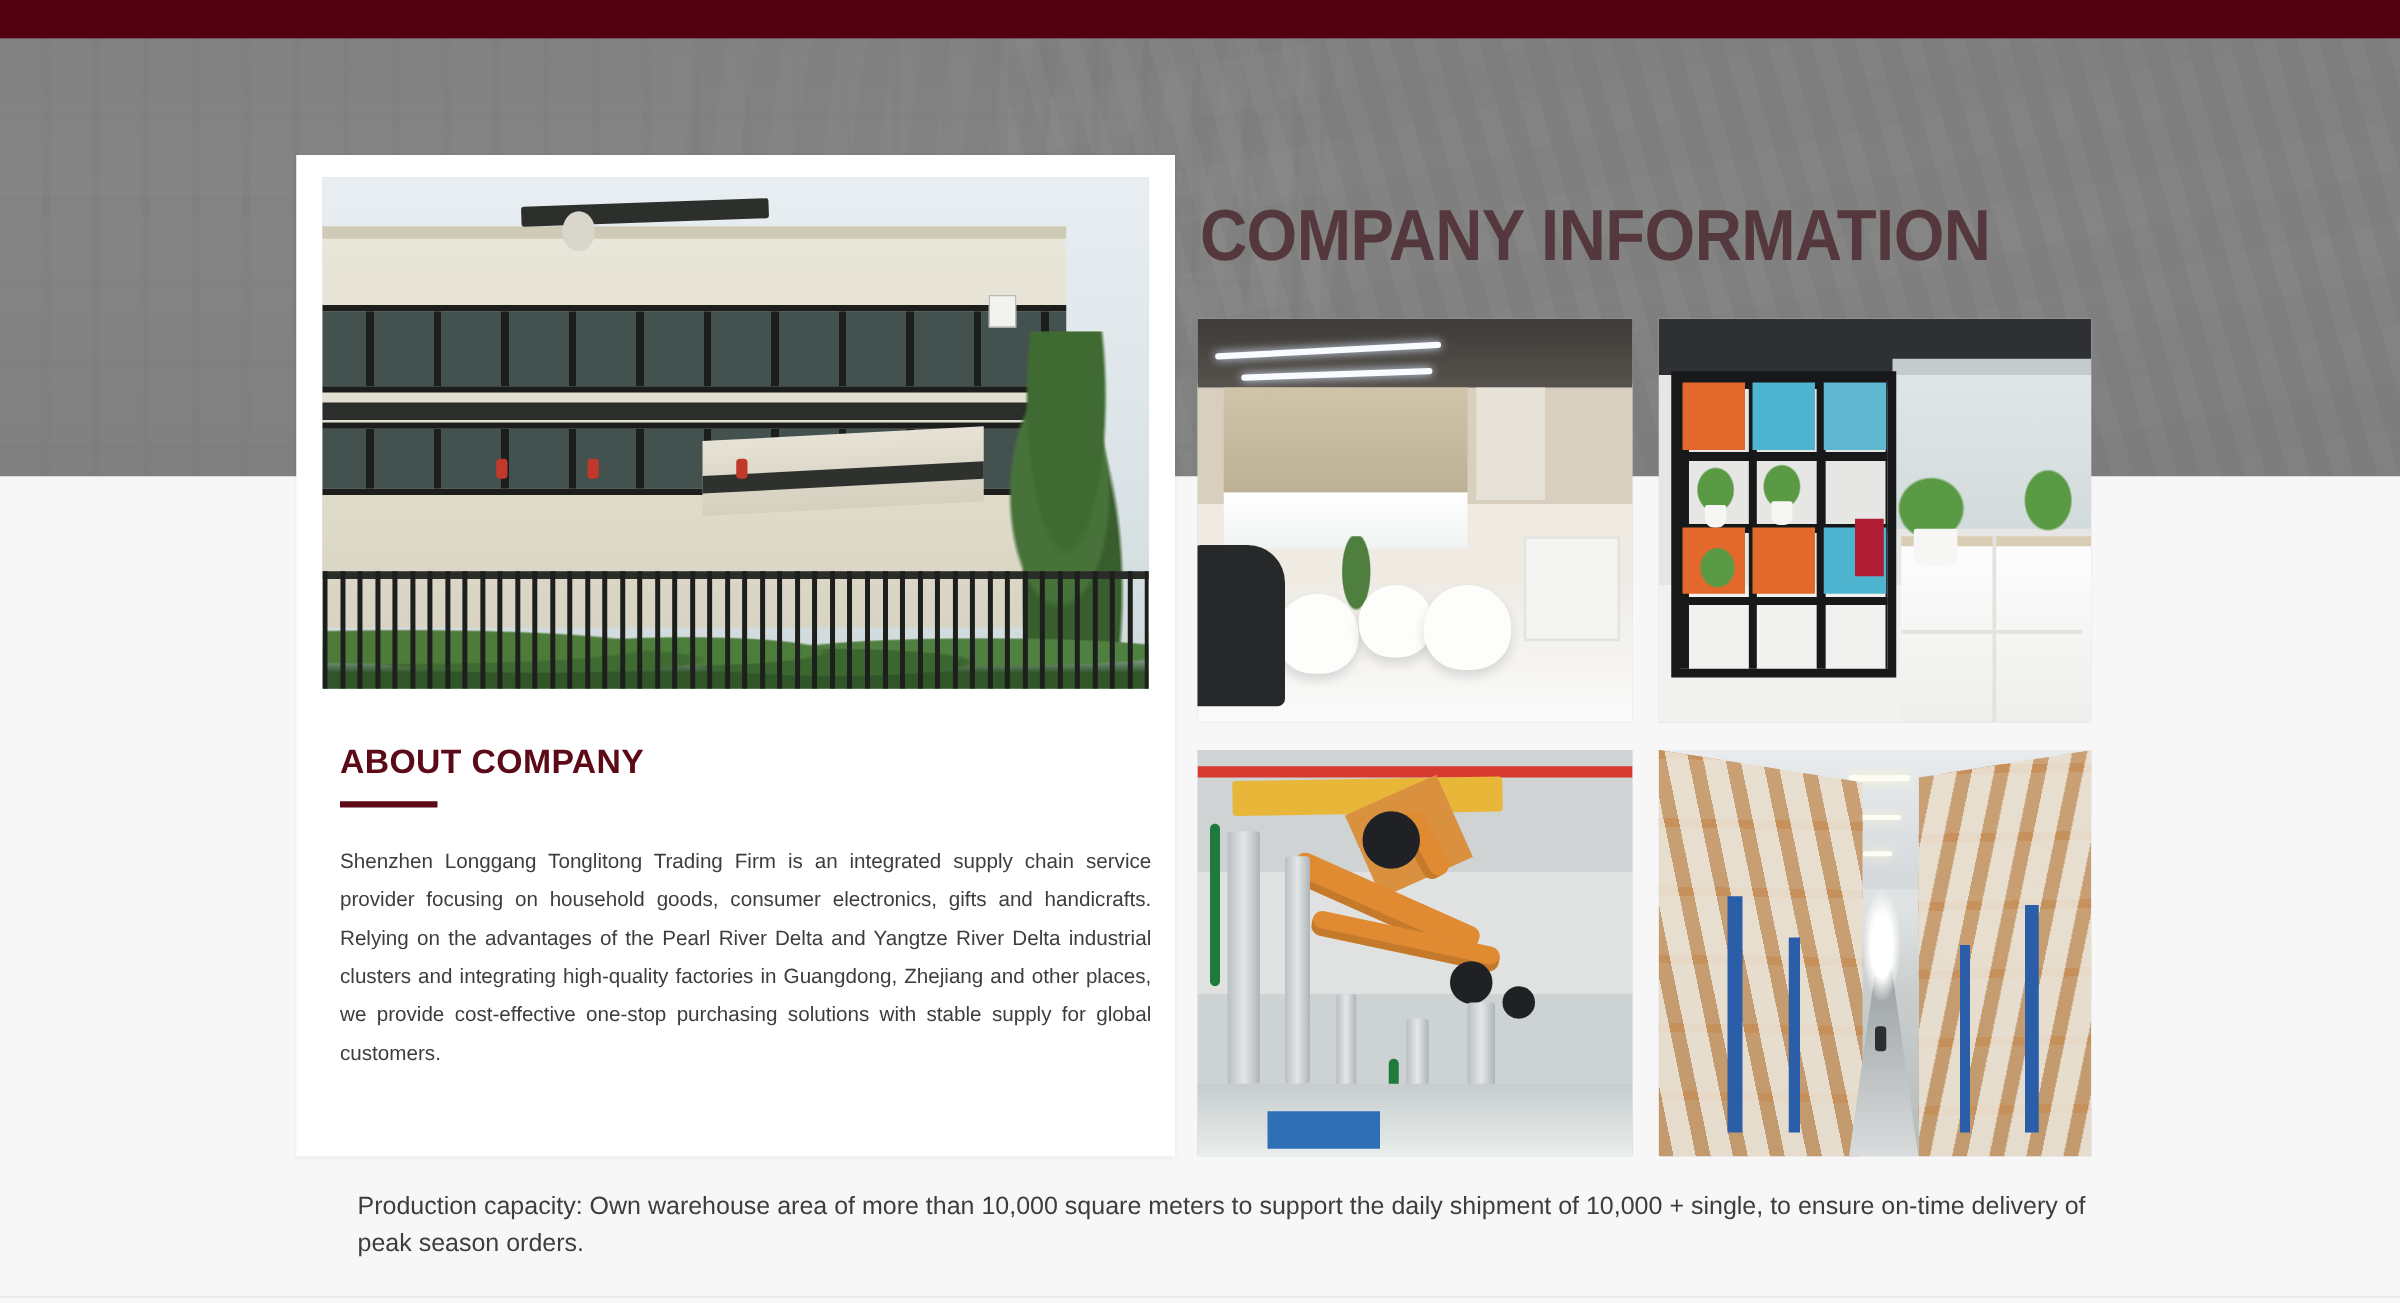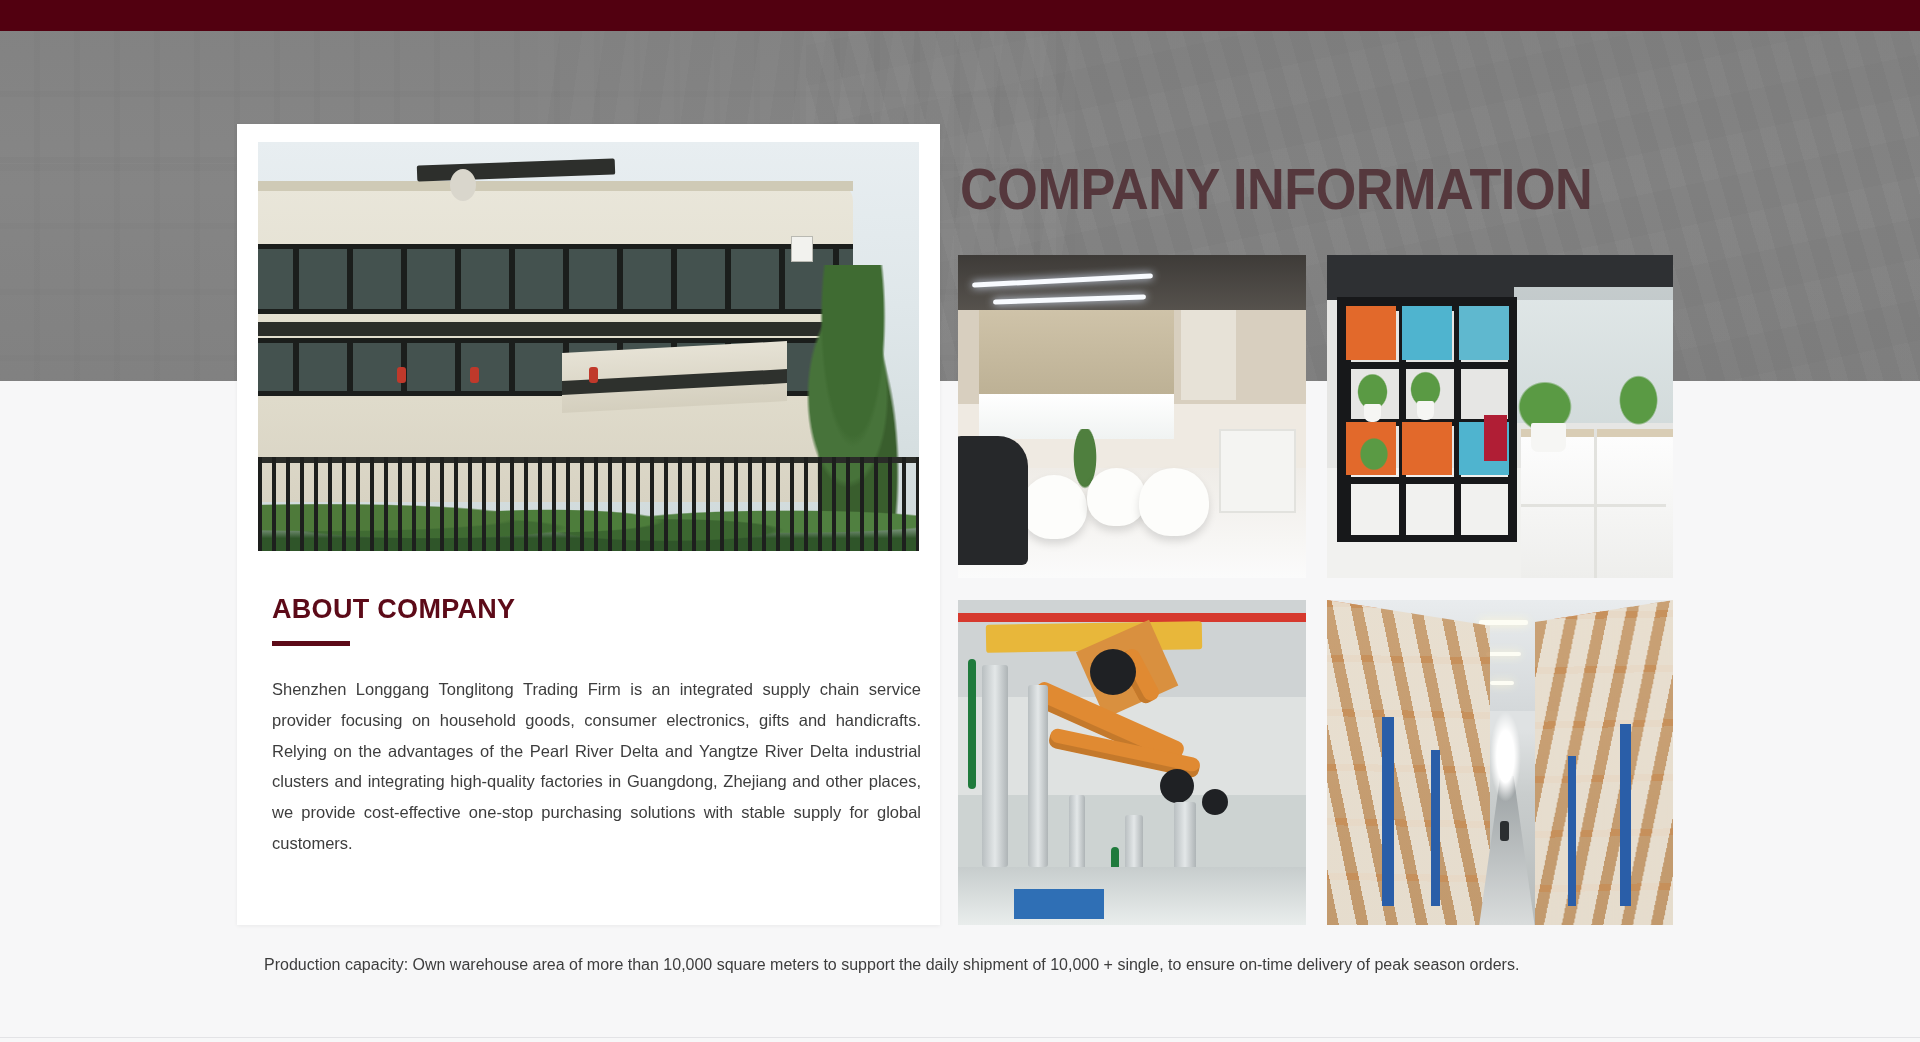--- a/index.html
+++ b/index.html
@@ -235,22 +235,22 @@
     clip-path:polygon(38% 0,62% 0,100% 100%,0 100%);
   }
   .warehouse .vanish{
     position:absolute;left:47%;top:34%;width:9%;height:28%;
     background:radial-gradient(ellipse at 50% 50%,#ffffff 0 40%,rgba(255,255,255,0) 70%);
   }
   .warehouse .person{position:absolute;left:50%;bottom:26%;width:9px;height:20px;background:#2b2f31;border-radius:3px;}
 
   
   .caption{
-    position:absolute; left:264px; top:950px; width:1400px;
-    font-size:16px; line-height:30px; color:#3d3d3d;
+    position:absolute; left:286px; top:950px; width:1400px;
+    font-size:20px; line-height:30px; color:#3d3d3d;
   }
   .page-rule{
     position:absolute; left:0; bottom:4px; width:1920px; height:1px; background:#e3e3e6;
   }
 </style>
 </head>
 <body>
 
 <div class="top-bar"></div>
 

